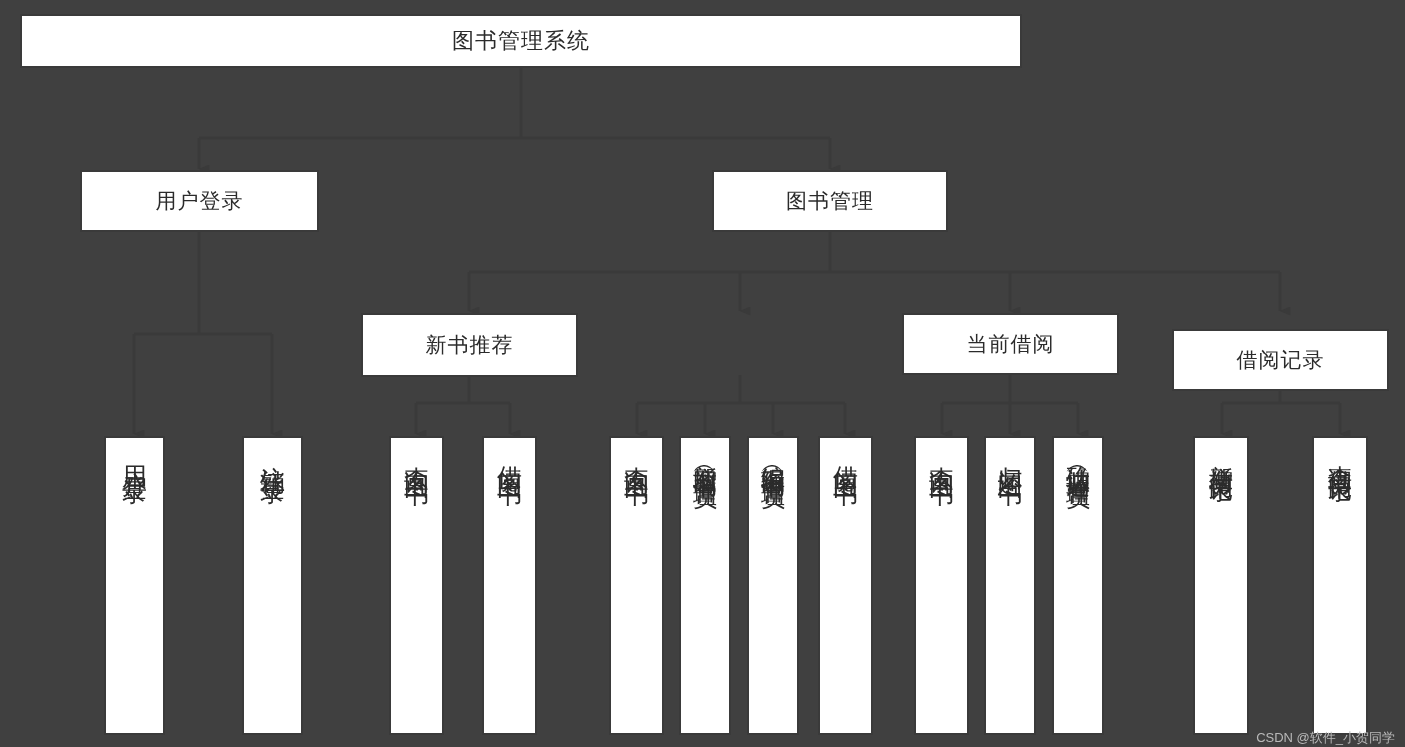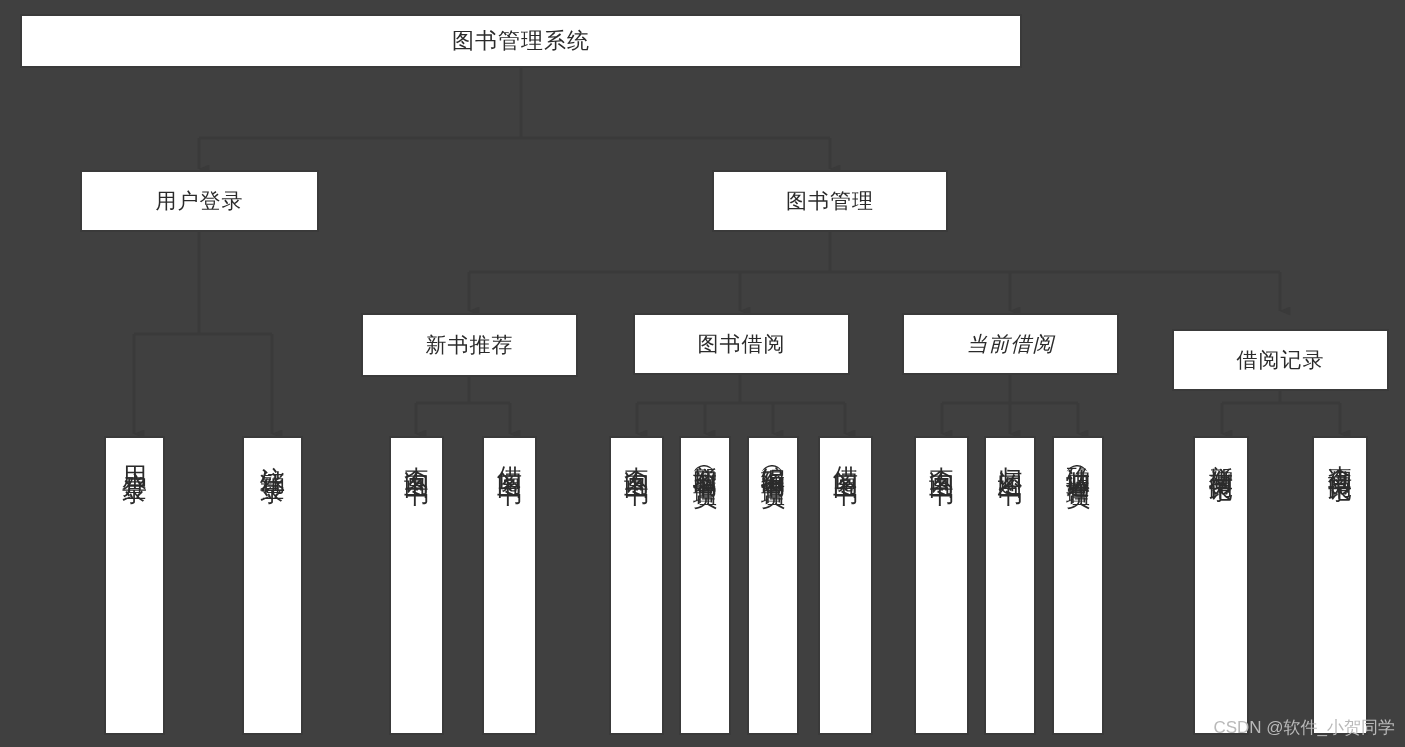--- a/index.html
+++ b/index.html
@@ -36,22 +36,22 @@
   .v-node .lbl{
     writing-mode:vertical-rl;
     text-orientation:upright;
     font-size:25px;
     letter-spacing:5px;
     line-height:1;
   }
   .v-node.tall .lbl{font-size:24px;letter-spacing:3px;}
   #watermark{
     position:absolute;
-    right:10px;bottom:8px;
-    font-size:17px;
+    right:10px;bottom:0;
+    font-size:13px;
     color:#b9b9b9;
     z-index:5;
     white-space:nowrap;
     pointer-events:none;
   }
 </style>
 </head>
 <body>
 
 <div id="stage">
@@ -115,25 +115,22 @@
   </div>
 
   <div class="node h-node" style="left:712px;top:170px;width:236px;height:62px;">
     <span class="lbl">图书管理</span>
   </div>
 
   <div class="node h-node" style="left:361px;top:313px;width:217px;height:64px;">
     <span class="lbl">新书推荐</span>
   </div>
 
-  <div class="node h-node" style="left:633px;top:313px;width:217px;height:62px;">
-    <span class="lbl">图书借阅</span>
-  </div>
 
-  <div class="node h-node" style="left:902px;top:313px;width:217px;height:62px;font-style:italic;">
+  <div class="node h-node" style="left:902px;top:313px;width:217px;height:62px;">
     <span class="lbl">当前借阅</span>
   </div>
 
   <div class="node h-node" style="left:1172px;top:329px;width:217px;height:62px;">
     <span class="lbl">借阅记录</span>
   </div>
 
   <div class="node v-node" style="left:104px;top:436px;width:61px;height:299px;">
     <span class="lbl">用户登录</span>
   </div>

